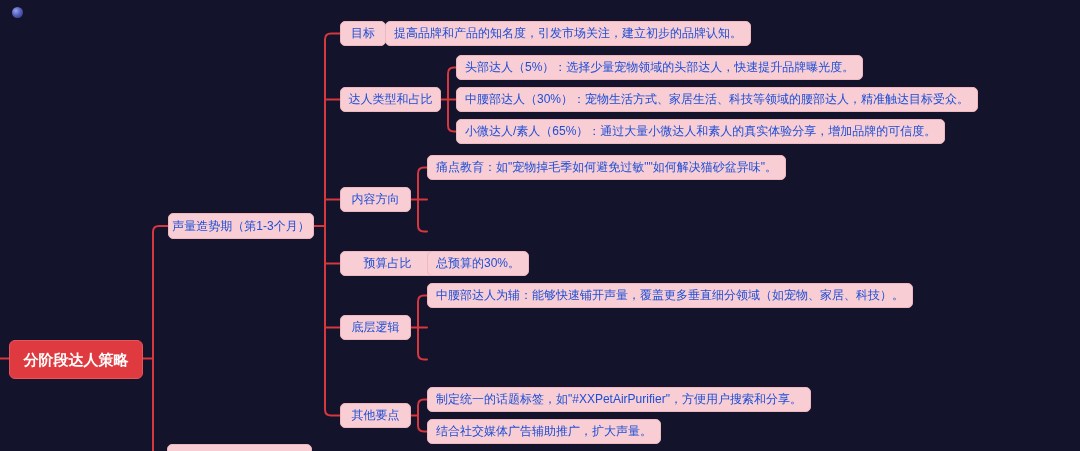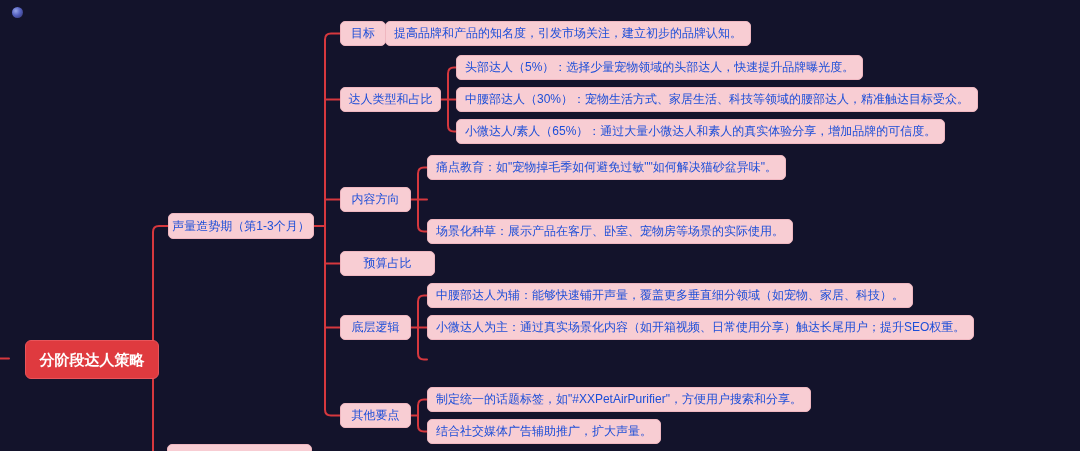--- a/index.html
+++ b/index.html
@@ -34,21 +34,21 @@
   .mid{ text-align:center; padding:0; }
   .phase{
     left:168px;top:213px;width:146px;height:26px;line-height:24px;
     text-align:center;font-size:12px;
   }
   .root{
     position:absolute;
     left:9px;top:340px;width:132px;height:37px;line-height:37px;
     background:#df3a3f;border:1px solid #e8545a;border-radius:6px;
     color:#ffffff;font-size:15px;font-weight:bold;text-align:center;
-    white-space:nowrap;cursor:default;margin-left:16px;
+    white-space:nowrap;cursor:default;
   }
   .clipped-node{
     position:absolute;
     left:167px;top:444px;width:145px;height:26px;
     background:#f8cdd3;border:1px solid #efb7c0;border-radius:5px;
     box-sizing:border-box;
   }
   .logo-dot{
     position:absolute;left:12px;top:7px;width:11px;height:11px;
     border-radius:50%;
@@ -109,24 +109,23 @@
   <div class="node mid" style="left:340px;top:315px;width:71px;">底层逻辑</div>
   <div class="node mid" style="left:340px;top:403px;width:71px;">其他要点</div>
 
   <div class="node leaf" style="left:385px;top:21px;">提高品牌和产品的知名度，引发市场关注，建立初步的品牌认知。</div>
 
   <div class="node leaf" style="left:456px;top:55px;">头部达人（5%）：选择少量宠物领域的头部达人，快速提升品牌曝光度。</div>
   <div class="node leaf" style="left:456px;top:87px;">中腰部达人（30%）：宠物生活方式、家居生活、科技等领域的腰部达人，精准触达目标受众。</div>
   <div class="node leaf" style="left:456px;top:119px;">小微达人/素人（65%）：通过大量小微达人和素人的真实体验分享，增加品牌的可信度。</div>
 
   <div class="node leaf" style="left:427px;top:155px;">痛点教育：如"宠物掉毛季如何避免过敏""如何解决猫砂盆异味"。</div>
-  <div class="node leaf" style="left:427px;top:219px;">场景化种草：展示产品在客厅、卧室、宠物房等场景的实际使用。</div>
 
+  <div class="node leaf" style="left:427px;top:251px;">总预算的30%。</div>
 
   <div class="node leaf" style="left:427px;top:283px;">中腰部达人为辅：能够快速铺开声量，覆盖更多垂直细分领域（如宠物、家居、科技）。</div>
-  <div class="node leaf" style="left:427px;top:315px;">小微达人为主：通过真实场景化内容（如开箱视频、日常使用分享）触达长尾用户；提升SEO权重。</div>
 
   <div class="node leaf" style="left:427px;top:387px;">制定统一的话题标签，如"#XXPetAirPurifier"，方便用户搜索和分享。</div>
   <div class="node leaf" style="left:427px;top:419px;">结合社交媒体广告辅助推广，扩大声量。</div>
 
   <div class="clipped-node"></div>
 
 </div>
 
 </body></html>

